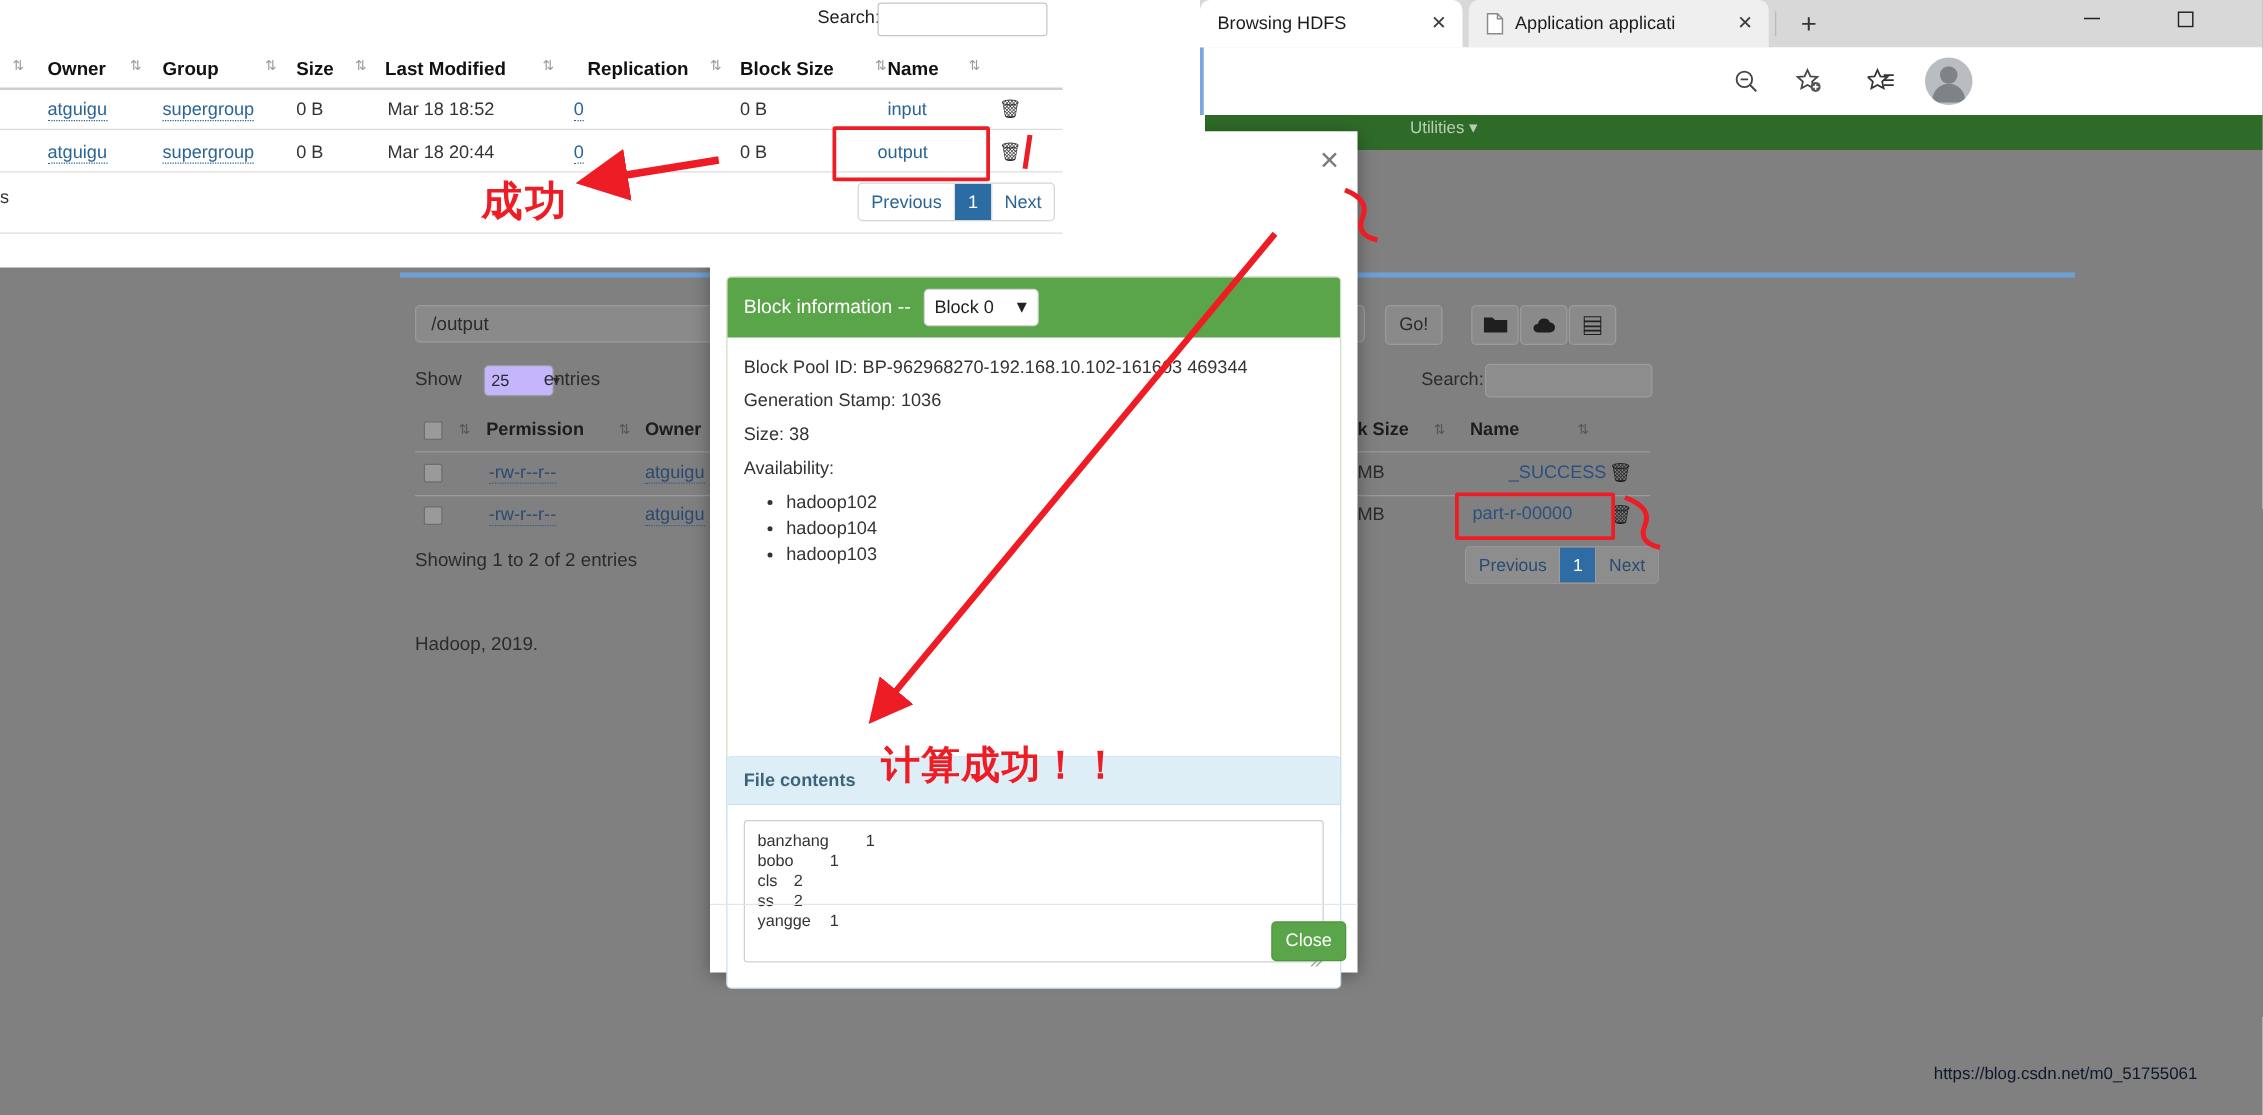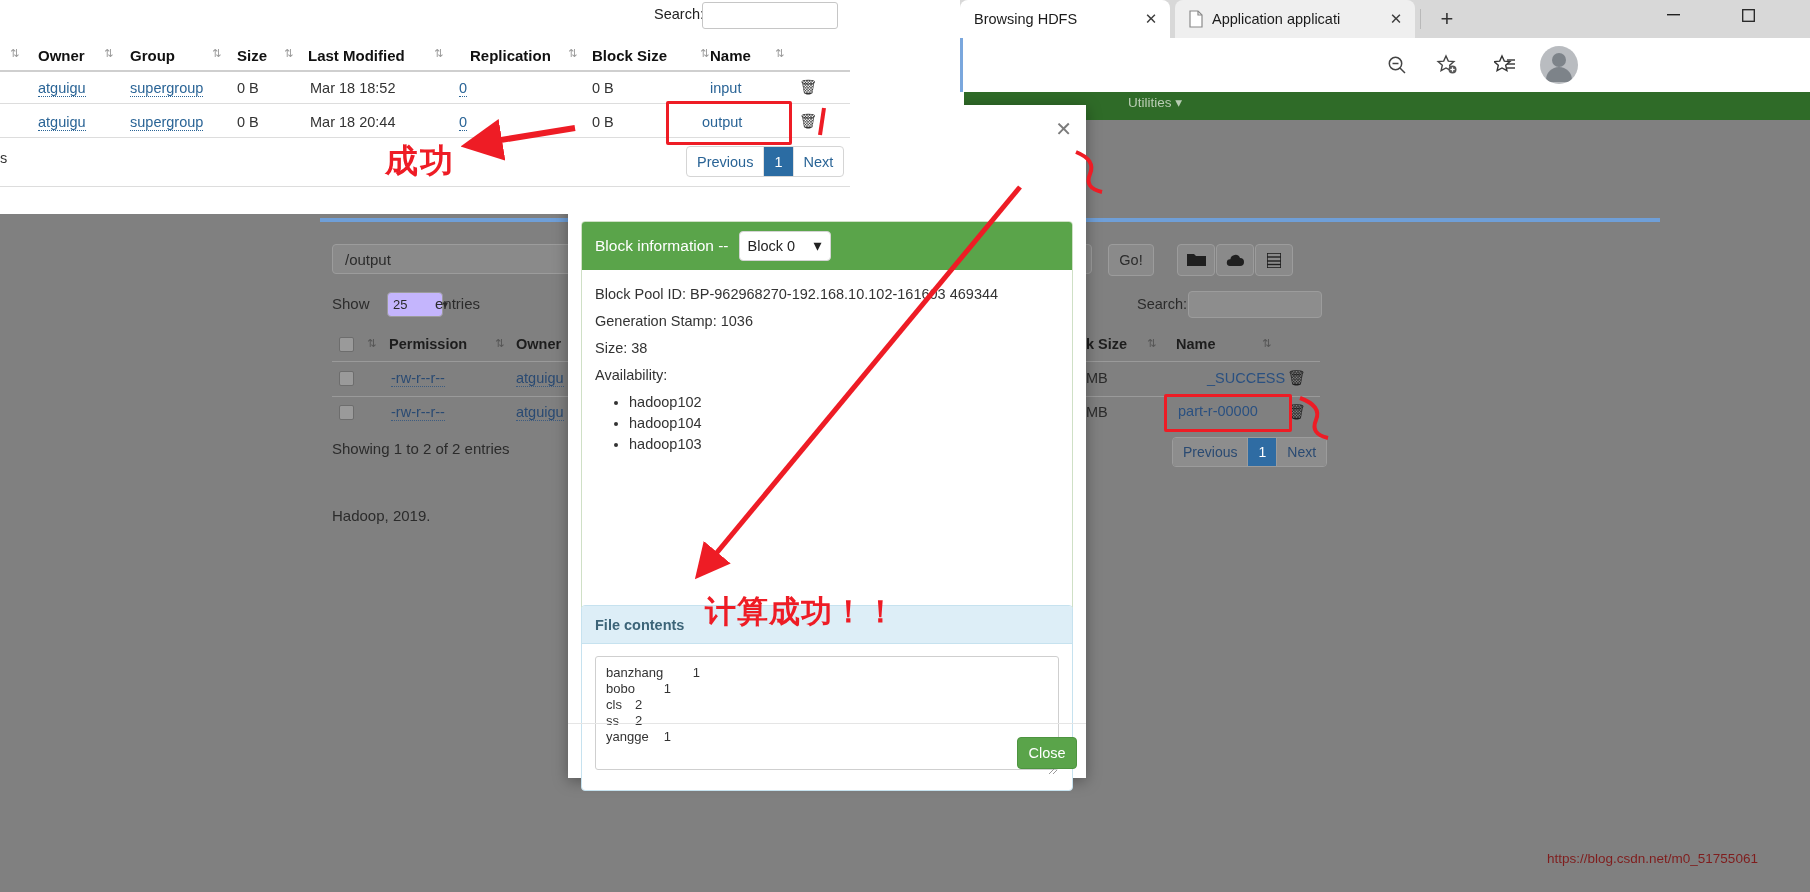--- a/index.html
+++ b/index.html
@@ -150,21 +150,21 @@
   }
 
   
   #annots{position:absolute;left:0;top:0;width:1810px;height:892px;pointer-events:none;}
   .redbox{position:absolute;border:3px solid #ee1c25;border-radius:2px;}
   #redbox-output{left:666px;top:101px;width:120px;height:38px;}
   #redbox-part{left:1164px;top:394px;width:122px;height:32px;}
   .cn-note{position:absolute;color:#ee1c25;font-weight:bold;font-family:"DejaVu Sans","Liberation Sans",sans-serif;}
   #note-success{left:385px;top:139px;font-size:33px;letter-spacing:2px;}
   #note-calc{left:705px;top:591px;font-size:31px;letter-spacing:1px;}
-  #url-watermark{position:absolute;left:1547px;top:851px;font-size:13.5px;color:#7f1d1d;text-align:right;}
+  #url-watermark{position:absolute;left:1547px;top:851px;font-size:13.5px;color:#0f172a;text-align:right;}
 </style>
 </head>
 <body>
 
 <div id="page-bg" class="abs"></div>
 <div id="page-green-bar" class="abs"></div>
 <div id="green-left" class="abs"></div>
 <div id="utilities-label" class="abs">Utilities ▾</div>
 <div id="page-top-blue" class="abs"></div>
 

